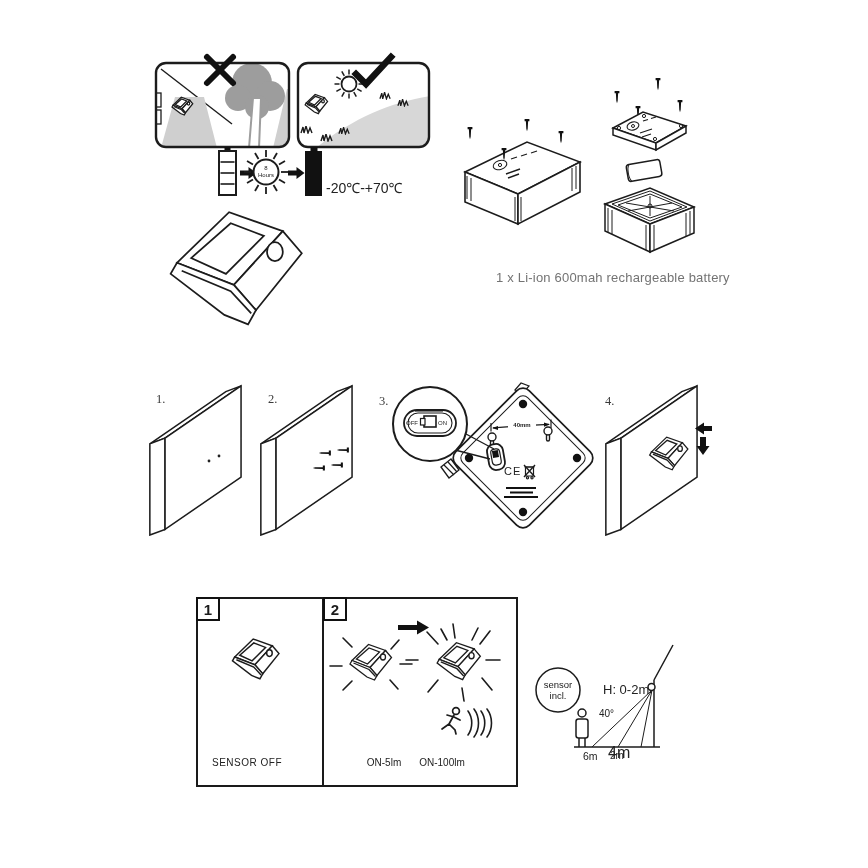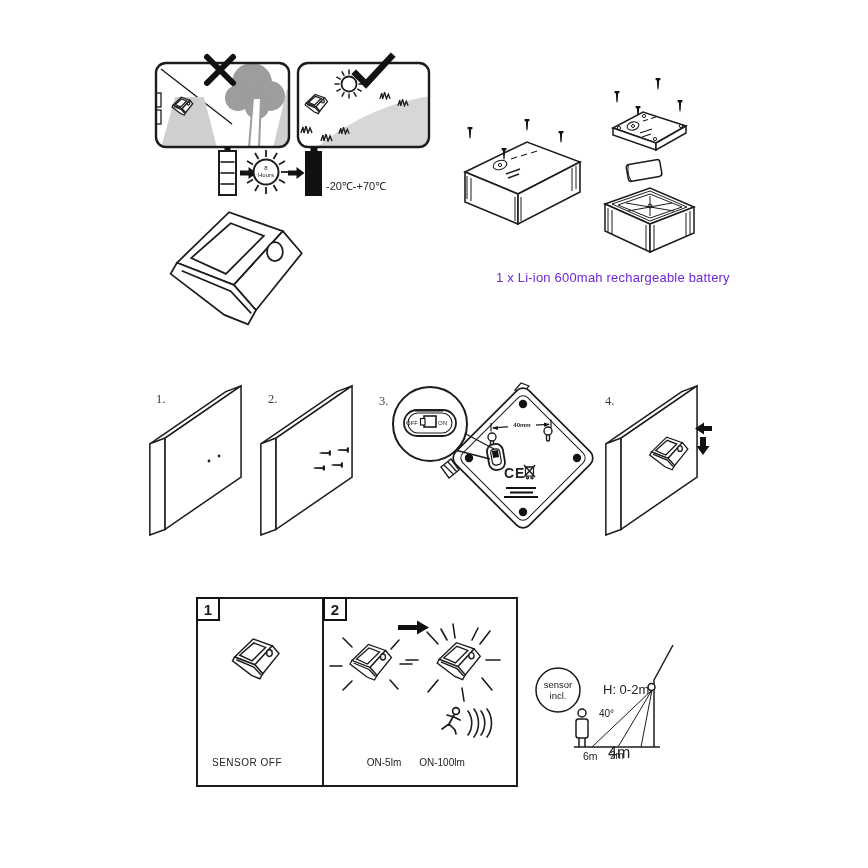--- a/index.html
+++ b/index.html
@@ -299,39 +299,39 @@
 
 <div class="modes-frame"></div>
 <div class="modes-divider"></div>
 <div class="badge" style="left:196px;top:597px">
       <span>1</span>
     </div>
 <div class="badge" style="left:323px;top:597px">
       <span>2</span>
     </div>
 
-<div class="t" style="left:326px;top:178px;font-size:11px">-20℃-+70℃</div>
+<div class="t" style="left:326px;top:178px;font-size:14px">-20℃-+70℃</div>
 
 <div class="t ctr" style="left:252px;top:165px;width:28px;font-size:6px;line-height:1.15">
   <span style="display:block">8</span>
   <span style="display:block">Hours</span>
 </div>
 
-<div class="t" style="left:496px;top:270px;font-size:13px;color:#6d28d9;letter-spacing:0.2px">1 x Li-ion 600mah rechargeable battery</div>
+<div class="t" style="left:496px;top:270px;font-size:13px;color:#737373;letter-spacing:0.2px">1 x Li-ion 600mah rechargeable battery</div>
 
 <div class="t serif" style="left:156px;top:392px;font-size:12.5px">1.</div>
 <div class="t serif" style="left:268px;top:392px;font-size:12.5px">2.</div>
 <div class="t serif" style="left:379px;top:394px;font-size:12.5px">3.</div>
 <div class="t serif" style="left:605px;top:394px;font-size:12.5px">4.</div>
 
 <div class="t" style="left:406px;top:420px;font-size:6px">OFF</div>
 <div class="t" style="left:438px;top:420px;font-size:6px">ON</div>
 
 <div class="t ctr" style="left:508px;top:422px;width:28px;font-size:6px;font-weight:bold;background:#fff">40mm</div>
-<div class="t" style="left:504px;top:465px;font-size:14px;font-weight:700;letter-spacing:1px">CE</div>
+<div class="t" style="left:504px;top:465px;font-size:11px;font-weight:400;letter-spacing:1px">CE</div>
 
 <div class="t ctr" style="left:197px;top:757px;width:100px;font-size:10px;letter-spacing:0.5px">SENSOR OFF</div>
 <div class="t ctr" style="left:344px;top:757px;width:80px;font-size:10px">ON-5lm</div>
 <div class="t ctr" style="left:402px;top:757px;width:80px;font-size:10px">ON-100lm</div>
 
 <div class="t ctr" style="left:536px;top:679px;width:44px;font-size:9.5px;line-height:1.18">
   <span style="display:block">sensor</span>
   <span style="display:block">incl.</span>
 </div>
 <div class="t" style="left:603px;top:682px;font-size:13px">H: 0-2m</div>

